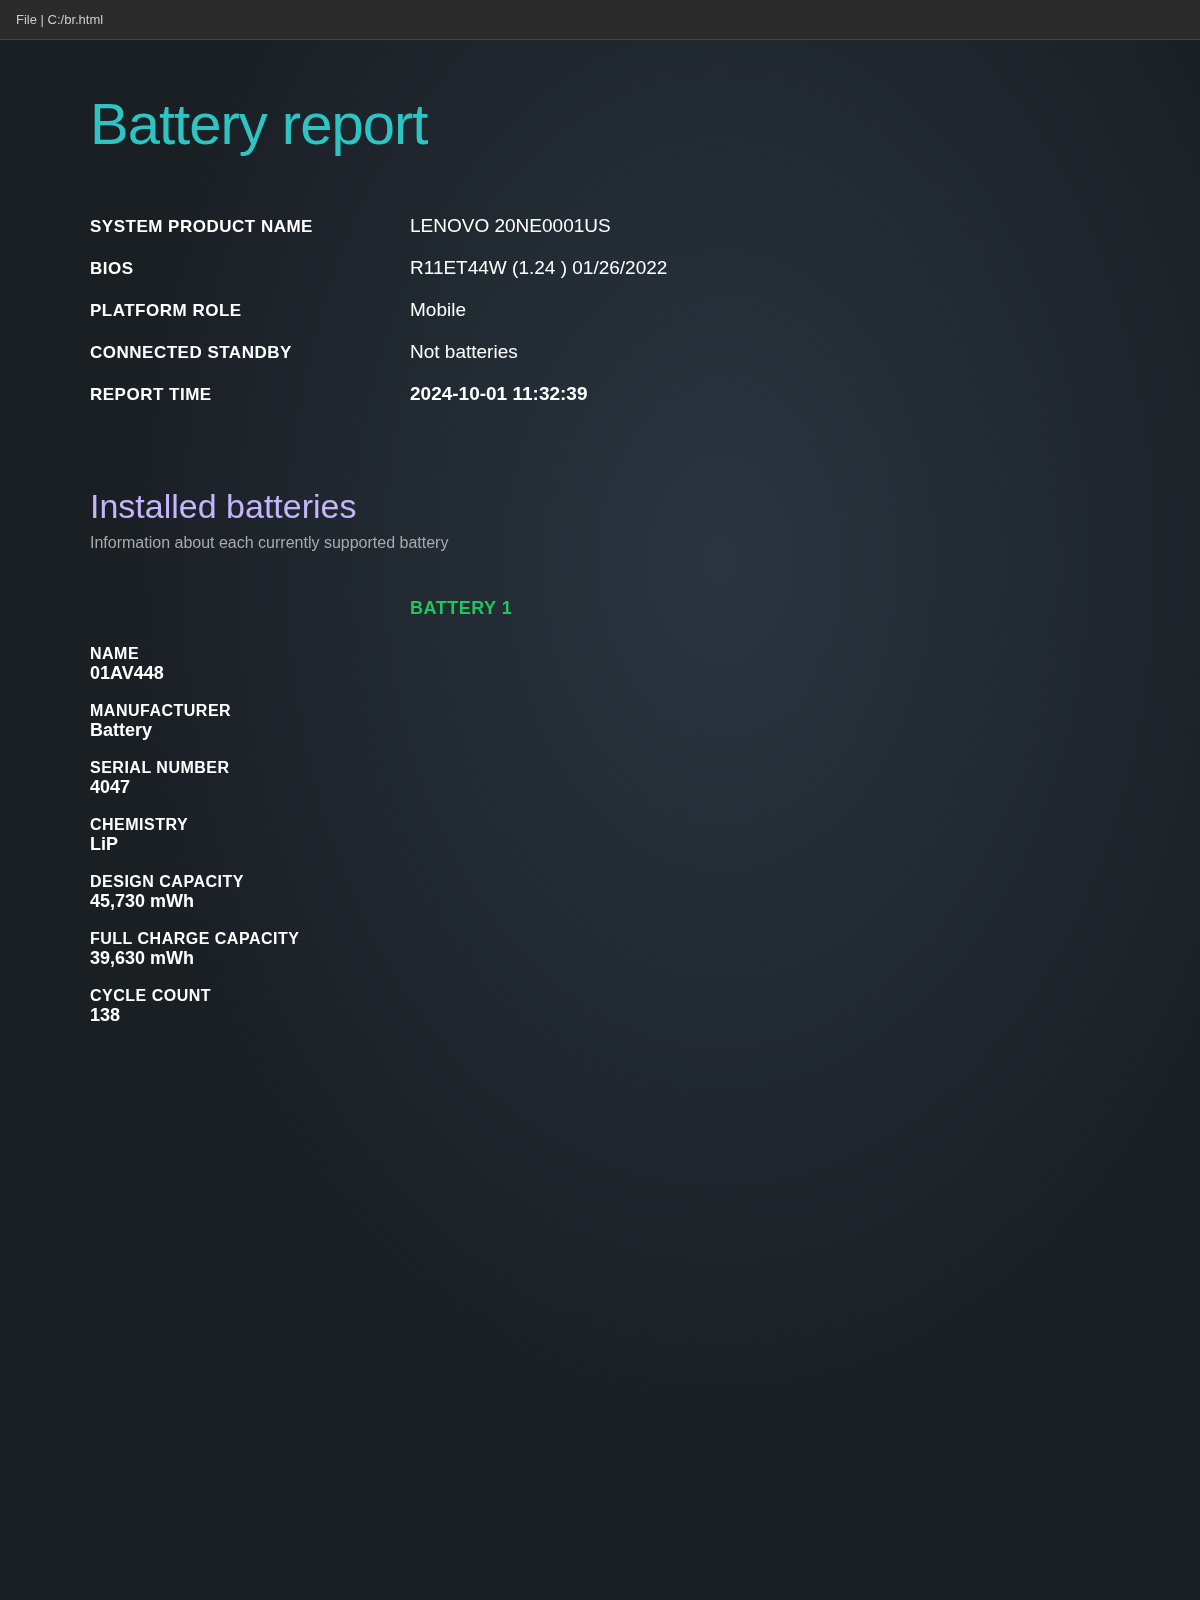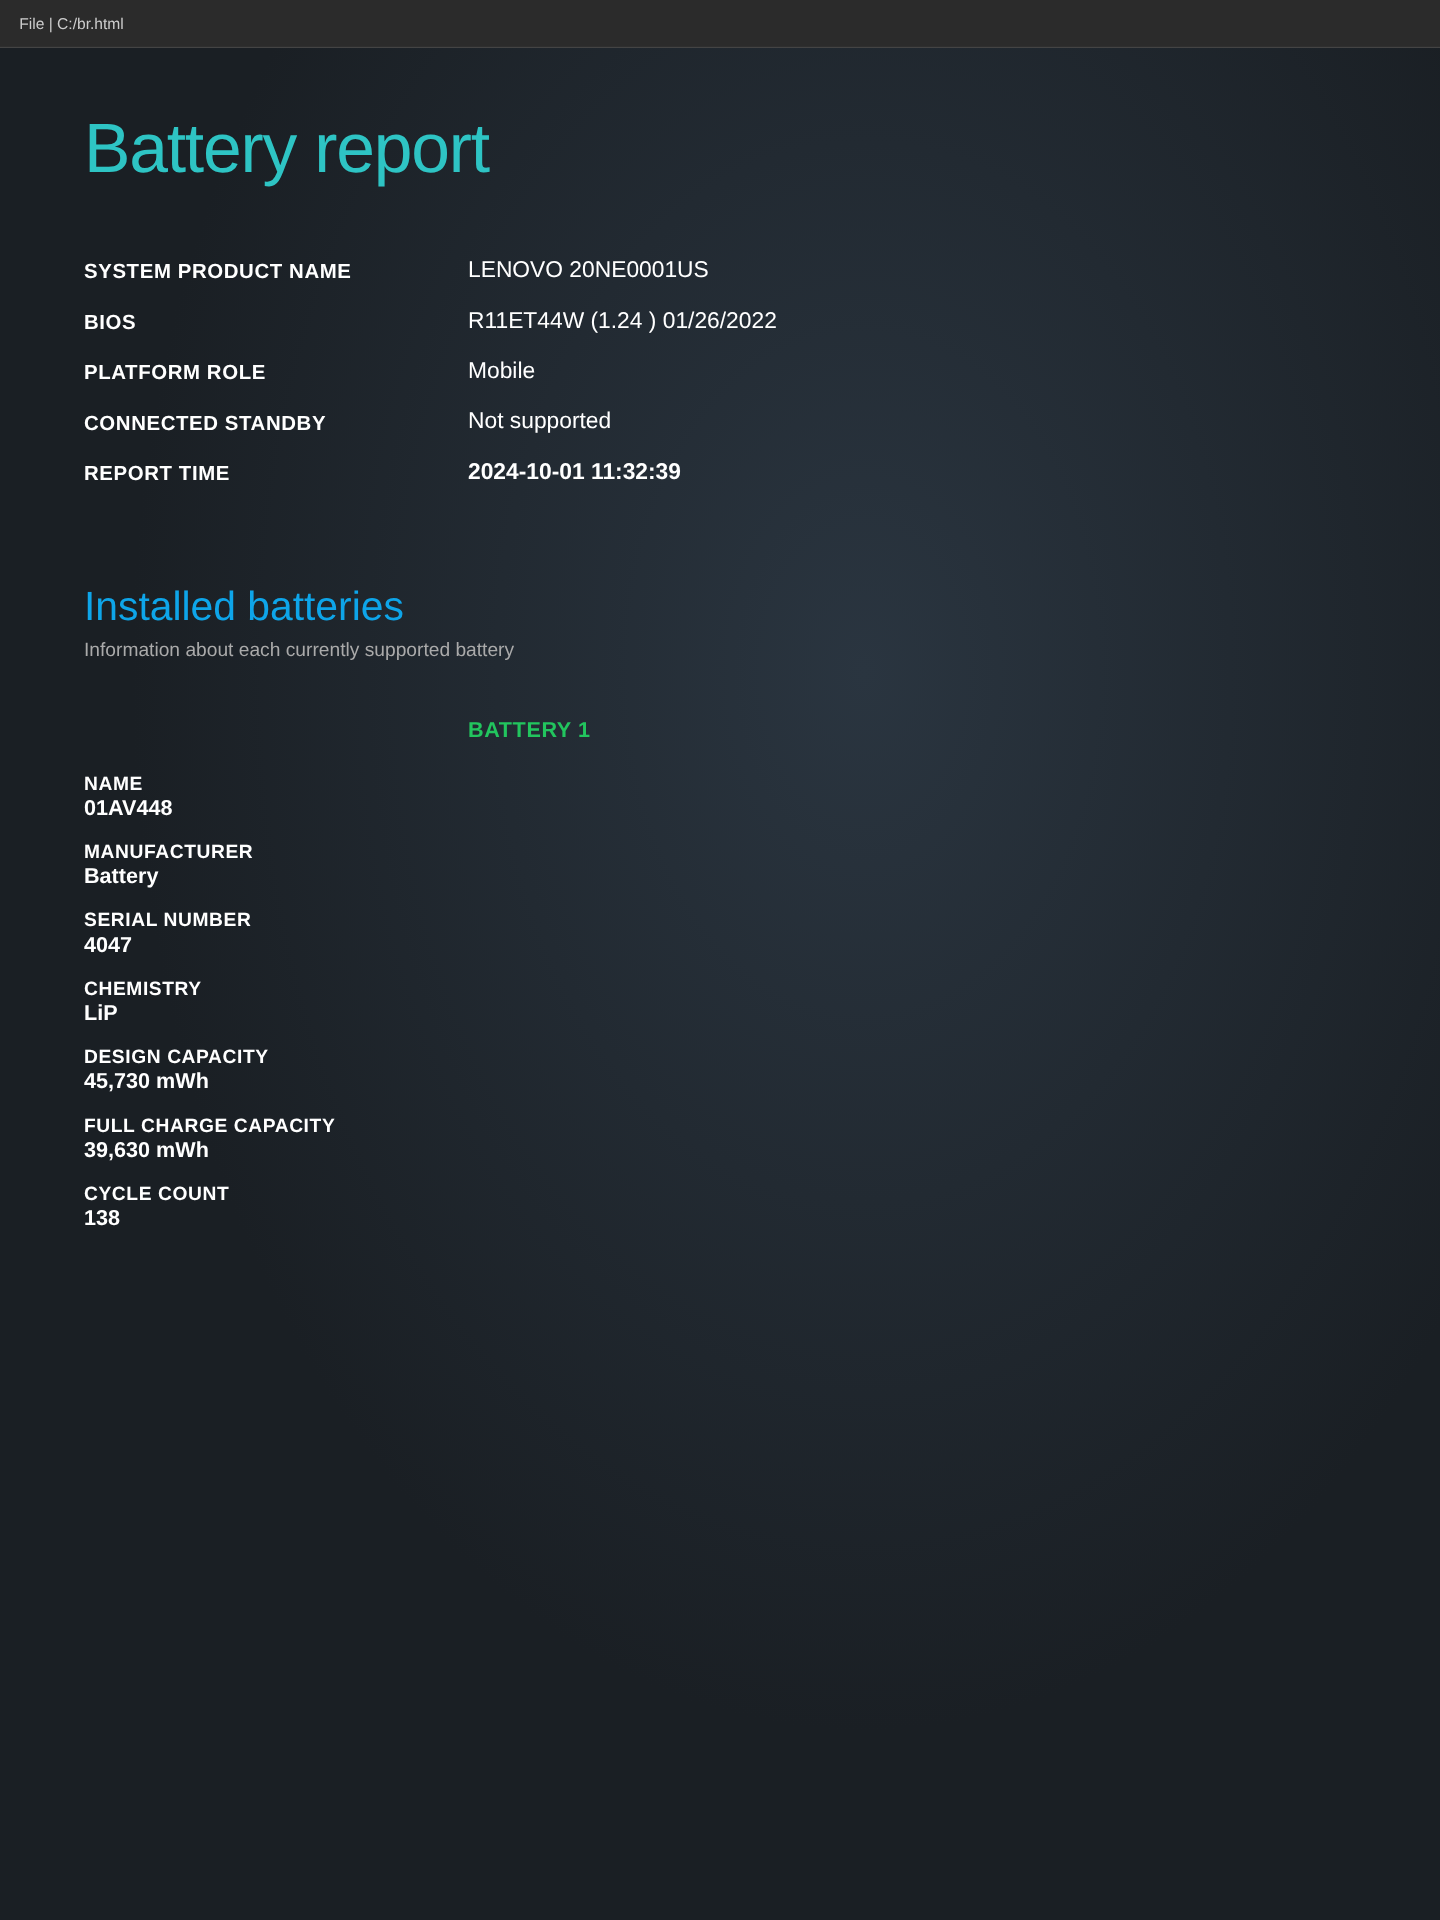--- a/index.html
+++ b/index.html
@@ -27,21 +27,21 @@
       gap: 12px;
       border-bottom: 1px solid #444;
     }
 
     .browser-bar-text {
       color: #ccc;
       font-size: 13px;
     }
 
     .main-content {
-      padding: 50px 70px 60px 70px;
+      padding: 50px 70px 60px 90px;
     }
 
     .page-title {
       font-size: 58px;
       font-weight: 300;
       color: #2ec4c4;
       margin-bottom: 50px;
       letter-spacing: -1px;
     }
 
@@ -74,21 +74,21 @@
       flex: 1;
     }
 
     .info-value.bold-value {
       font-weight: 700;
     }
 
     .section-title {
       font-size: 34px;
       font-weight: 400;
-      color: #0ea5e9;
+      color: #c4b5fd;
       margin-bottom: 8px;
     }
 
     .section-subtitle {
       font-size: 16px;
       color: #aaaaaa;
       margin-bottom: 40px;
     }
 
     .battery-table {
@@ -155,21 +155,21 @@
       <div class="info-row">
         <span class="info-label">BIOS</span>
         <span class="info-value">R11ET44W (1.24 ) 01/26/2022</span>
       </div>
       <div class="info-row">
         <span class="info-label">PLATFORM ROLE</span>
         <span class="info-value">Mobile</span>
       </div>
       <div class="info-row">
         <span class="info-label">CONNECTED STANDBY</span>
-        <span class="info-value">Not supported</span>
+        <span class="info-value">Not batteries</span>
       </div>
       <div class="info-row">
         <span class="info-label">REPORT TIME</span>
         <span class="info-value bold-value">2024-10-01  11:32:39</span>
       </div>
     </div>
 
   <div>
     <h2 class="section-title">Installed batteries</h2>
     <p class="section-subtitle">Information about each currently supported battery</p>

